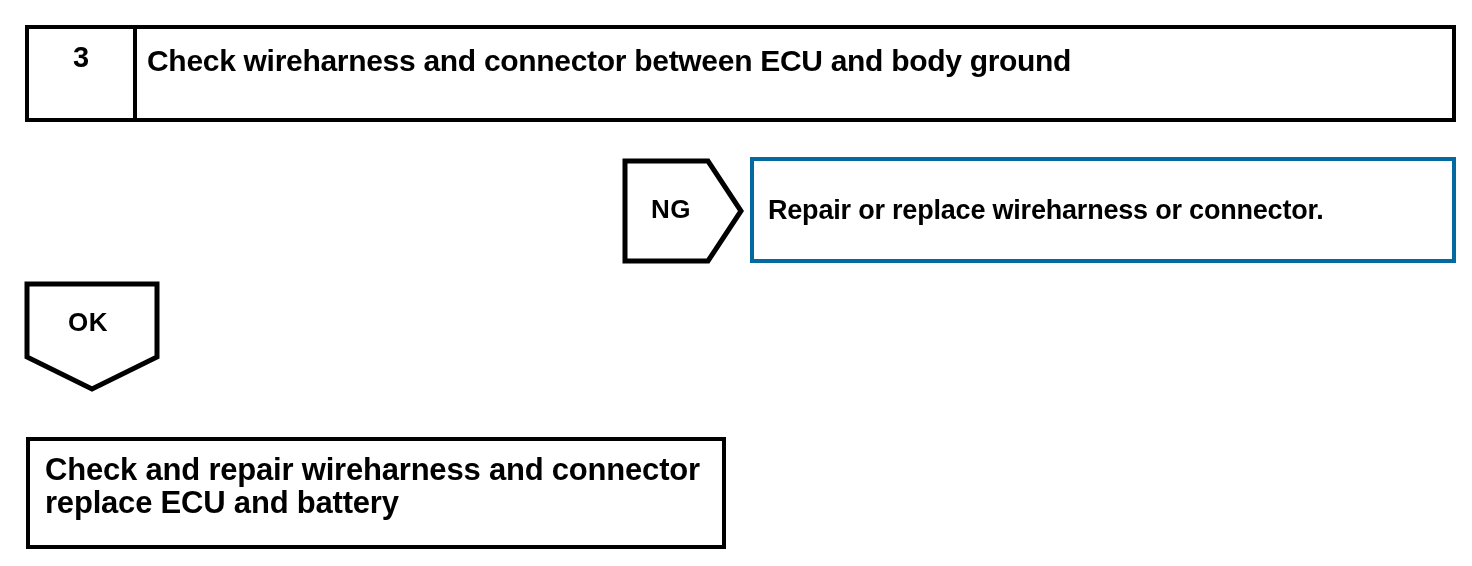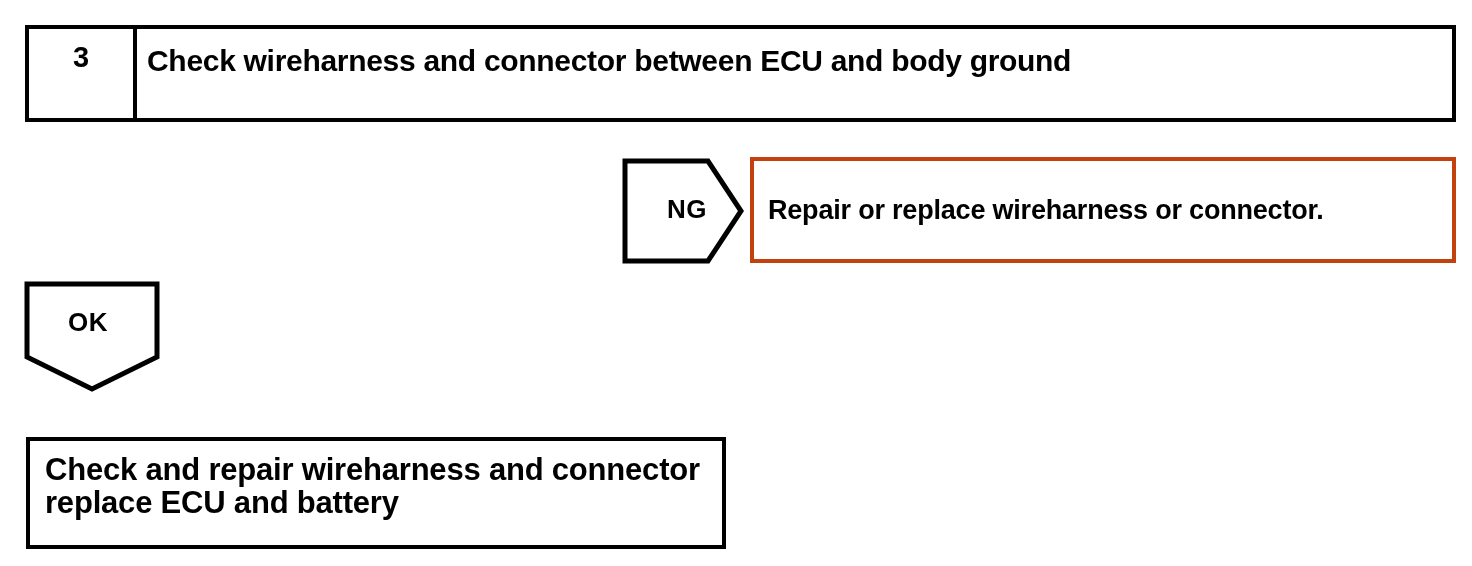--- a/index.html
+++ b/index.html
@@ -80,31 +80,30 @@
     display: block;
   }
   .ng-label {
     position: absolute;
     left: 29px;
     top: 38px;
     font-size: 26px;
     font-weight: bold;
     line-height: 1;
     letter-spacing: 0.5px;
-    margin-left: 16px;
   }
 
   .ng-result-box {
     position: absolute;
     left: 750px;
     top: 157px;
     width: 706px;
     height: 106px;
     box-sizing: border-box;
-    border: 4px solid #c2410c;
+    border: 4px solid #0369a1;
     background: #ffffff;
     text-align: center;
   }
   .ng-result-text {
     position: absolute;
     left: 14px;
     top: 35px;
     font-size: 27px;
     font-weight: bold;
     line-height: 1.05;

